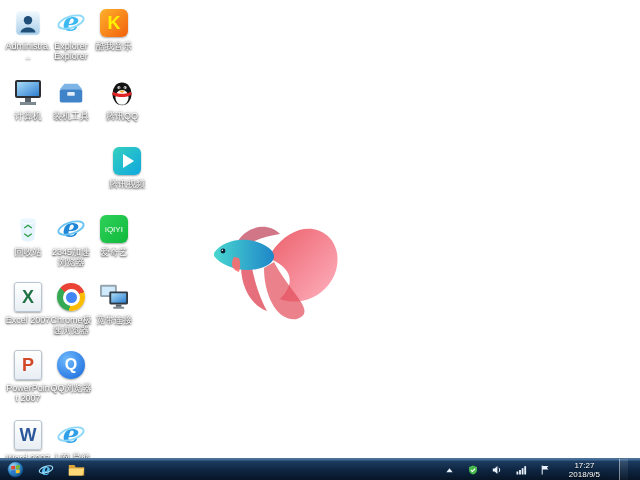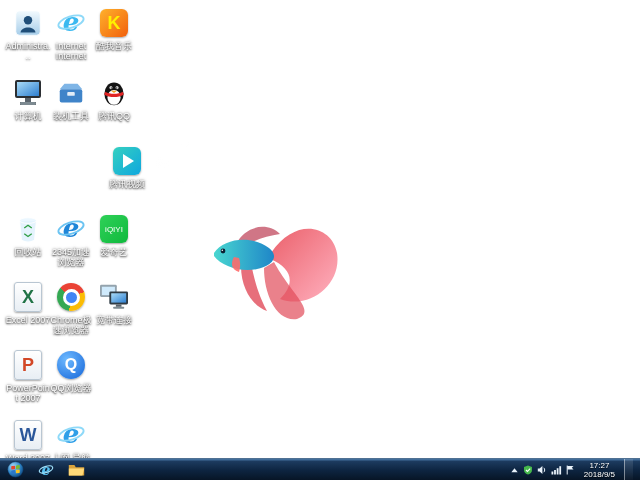--- a/index.html
+++ b/index.html
@@ -30,21 +30,21 @@
   .circ{width:28px;height:28px;border-radius:50%;display:flex;align-items:center;justify-content:center;box-shadow:0 1px 2px rgba(0,0,0,.35);}
   
   .bub{position:absolute;border-radius:50%;border:1px solid rgba(255,255,255,.65);
        background:radial-gradient(circle at 35% 30%, rgba(255,255,255,.85), rgba(255,255,255,.15) 55%, rgba(255,255,255,0) 75%);}
   
   #taskbar{position:absolute;left:0;bottom:0;width:640px;height:22px;display:flex;align-items:center;
     background:linear-gradient(#4a79a8 0%, #1c3a5e 12%, #0d2440 55%, #081graph 100%);
     background:linear-gradient(#4a79a8 0%, #1c3a5e 12%, #0d2440 55%, #071526 100%);
     border-top:1px solid rgba(140,190,235,.55);box-sizing:border-box;}
   .tbtn{height:22px;display:flex;align-items:center;justify-content:center;padding:0 7px;}
-  #tray{margin-left:auto;display:flex;align-items:center;gap:4px;padding-right:7px;}
+  #tray{margin-left:auto;display:flex;align-items:center;gap:14px;padding-right:12px;}
   .clock{color:#fff;font-size:8px;line-height:9px;text-align:center;padding:0 5px;text-shadow:0 1px 1px rgba(0,0,0,.8);}
   #showdesk{width:8px;height:22px;border-left:1px solid rgba(255,255,255,.45);background:linear-gradient(rgba(255,255,255,.12),rgba(255,255,255,.02));}
   .fish{position:absolute;left:196px;top:198px;}
 </style>
 </head>
 <body>
 
 <div id="screen">
 
   <svg width="0" height="0" style="position:absolute">
@@ -160,21 +160,21 @@
     <div class="lb">Word 2007</div>
   </div>
 
   <div class="cell" style="left:48px;top:6px">
     <div class="g">
       <svg width="30" height="30" viewBox="0 0 32 32">
           <text x="16" y="25" font-size="28" font-style="italic" font-weight="bold" fill="#3bb9f0" text-anchor="middle" font-family="DejaVu Serif,serif">e</text>
           <ellipse cx="16" cy="15" rx="14" ry="6" fill="none" stroke="#8ed9f8" stroke-width="2" transform="rotate(-18 16 15)"></ellipse>
         </svg>
     </div>
-    <div class="lb">Internet Internet</div>
+    <div class="lb">Explorer Explorer</div>
   </div>
 
   <div class="cell" style="left:48px;top:76px">
     <div class="g">
       <svg width="30" height="30" viewBox="0 0 32 32">
           <path d="M4 12l5-6h14l5 6z" fill="#7fb5e6"></path>
           <rect x="4" y="12" width="24" height="14" rx="2" fill="#3f84c9"></rect>
           <rect x="12" y="15" width="8" height="4" rx="1" fill="#ffffff" opacity=".85"></rect>
         </svg>
     </div>
@@ -222,21 +222,21 @@
 
   <div class="cell" style="left:91px;top:6px">
     <div class="g">
       <div class="sq" style="background:linear-gradient(135deg,#ffb12b,#f1600d)">
           <span class="letter" style="color:#fff200">K</span>
         </div>
     </div>
     <div class="lb">酷我音乐</div>
   </div>
 
-  <div class="cell" style="left:91px;top:76px">
+  <div class="cell" style="left:99px;top:76px">
     <div class="g">
       <svg width="28" height="30" viewBox="0 0 32 34">
           <ellipse cx="16" cy="18" rx="11" ry="13" fill="#141414"></ellipse>
           <ellipse cx="16" cy="22" rx="7.5" ry="8.5" fill="#ffffff"></ellipse>
           <circle cx="12.5" cy="11" r="1.7" fill="#fff"></circle>
           <circle cx="19.5" cy="11" r="1.7" fill="#fff"></circle>
           <circle cx="12.8" cy="11.2" r=".8" fill="#000"></circle>
           <circle cx="19.2" cy="11.2" r=".8" fill="#000"></circle>
           <path d="M12.5 14.5h7l-3.5 2.6z" fill="#f5a623"></path>
           <path d="M6 15.5c5.5 3.2 14.5 3.2 20 0l1.2 3.2c-6.5 4-16 4-22.4 0z" fill="#e02424"></path>

